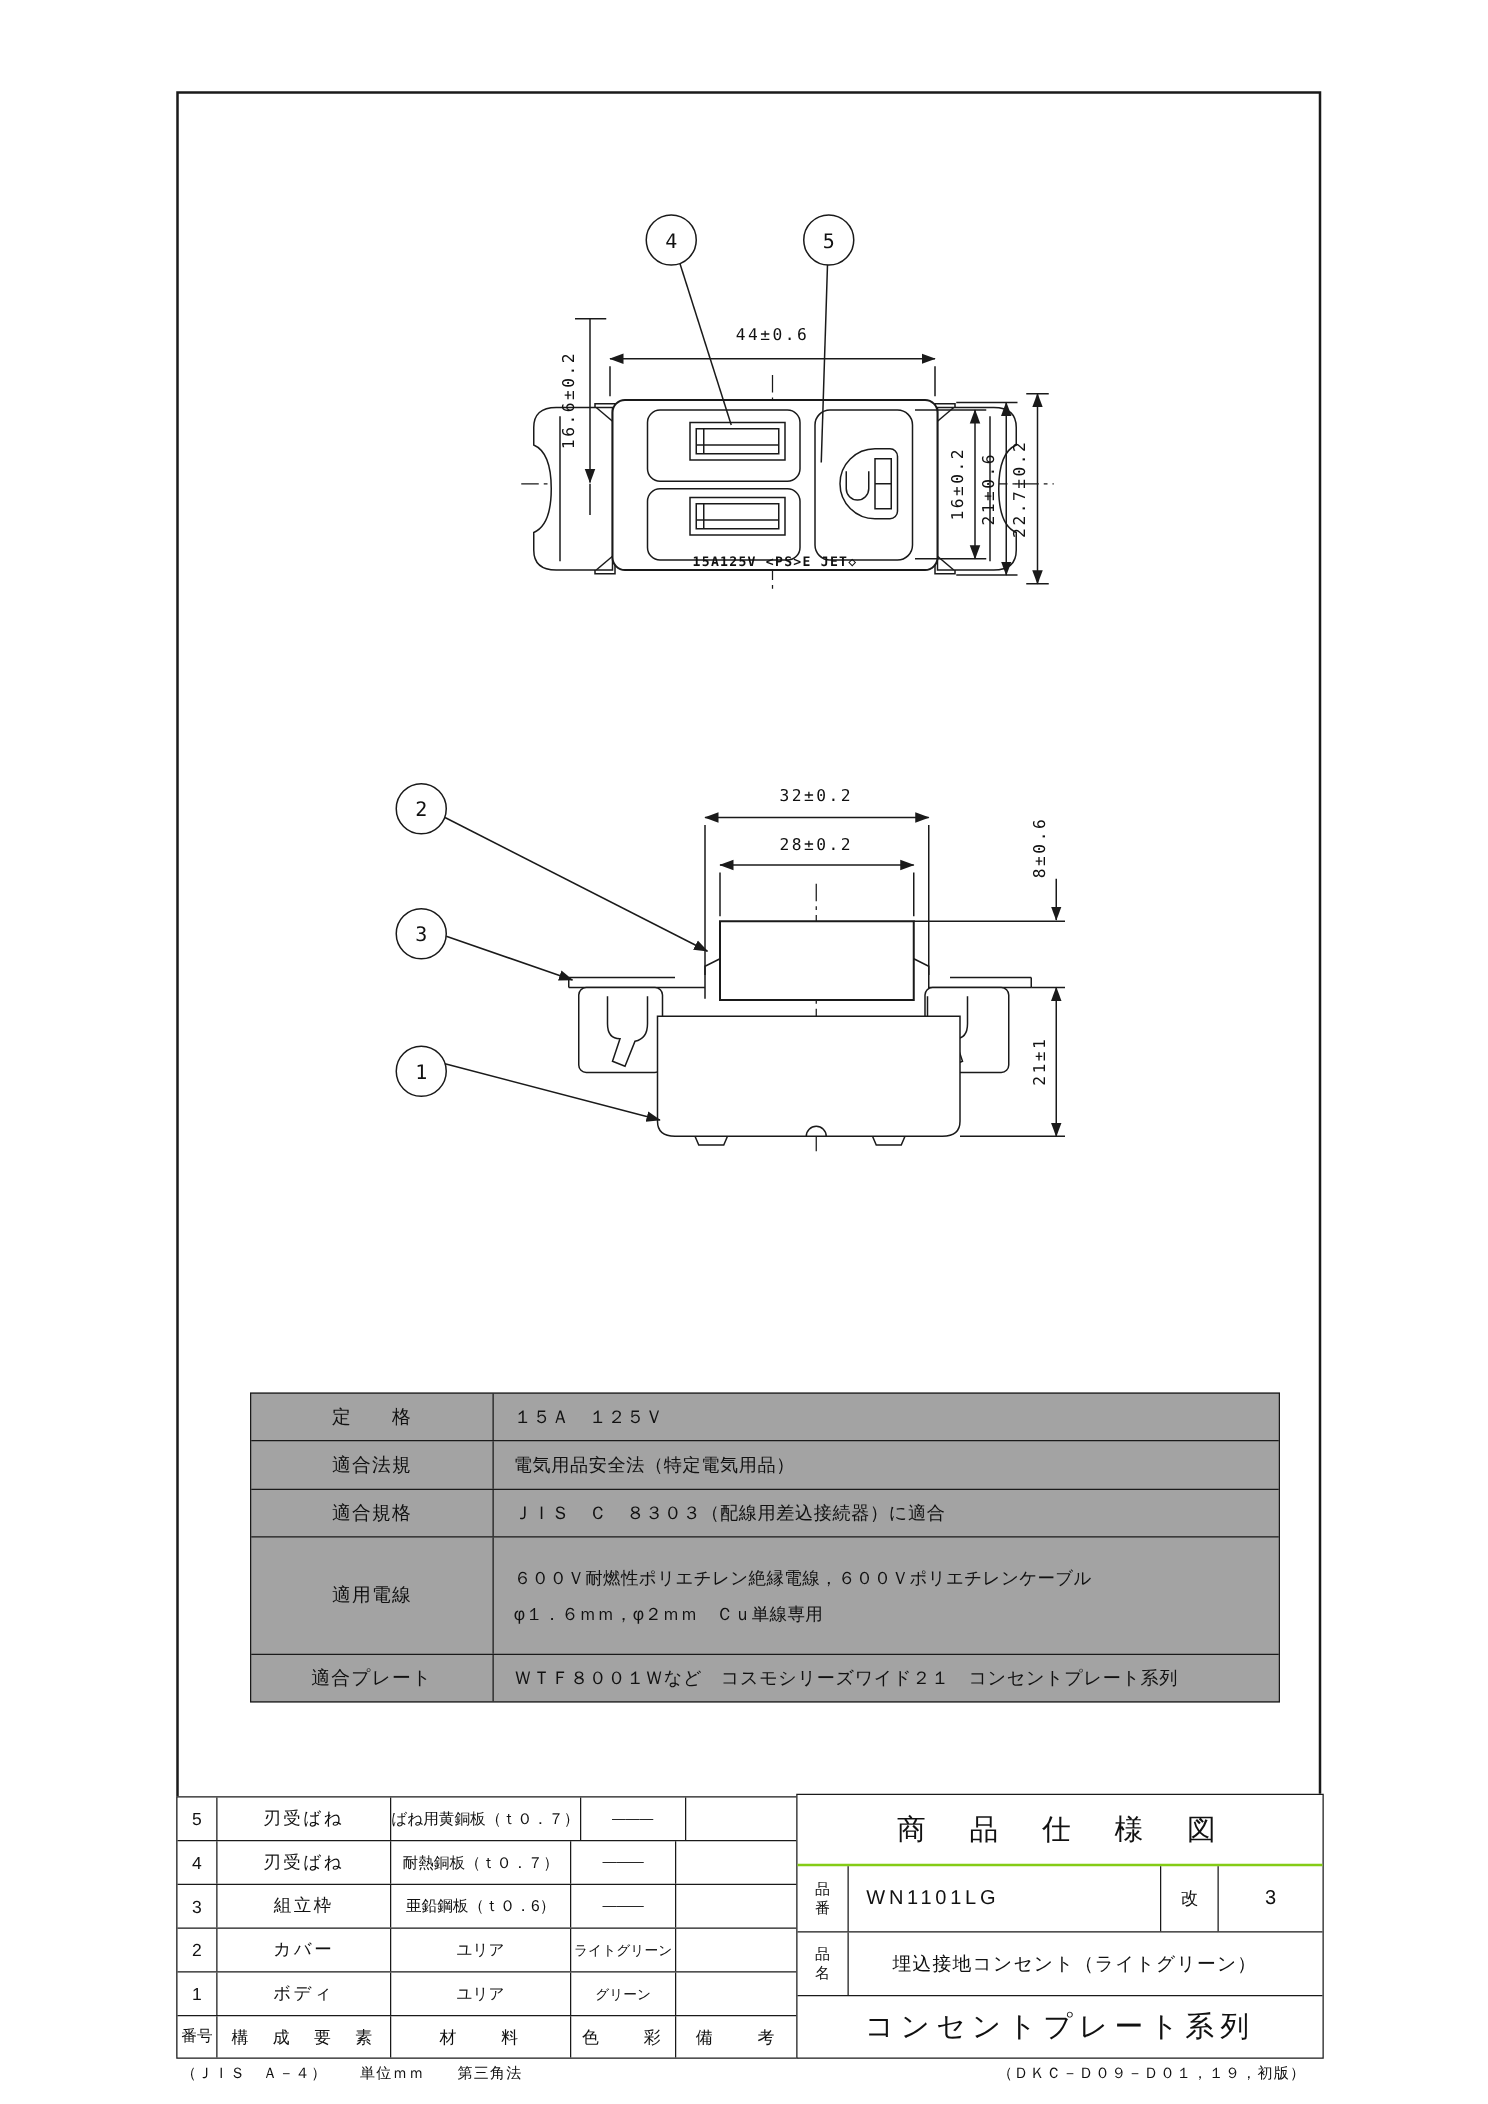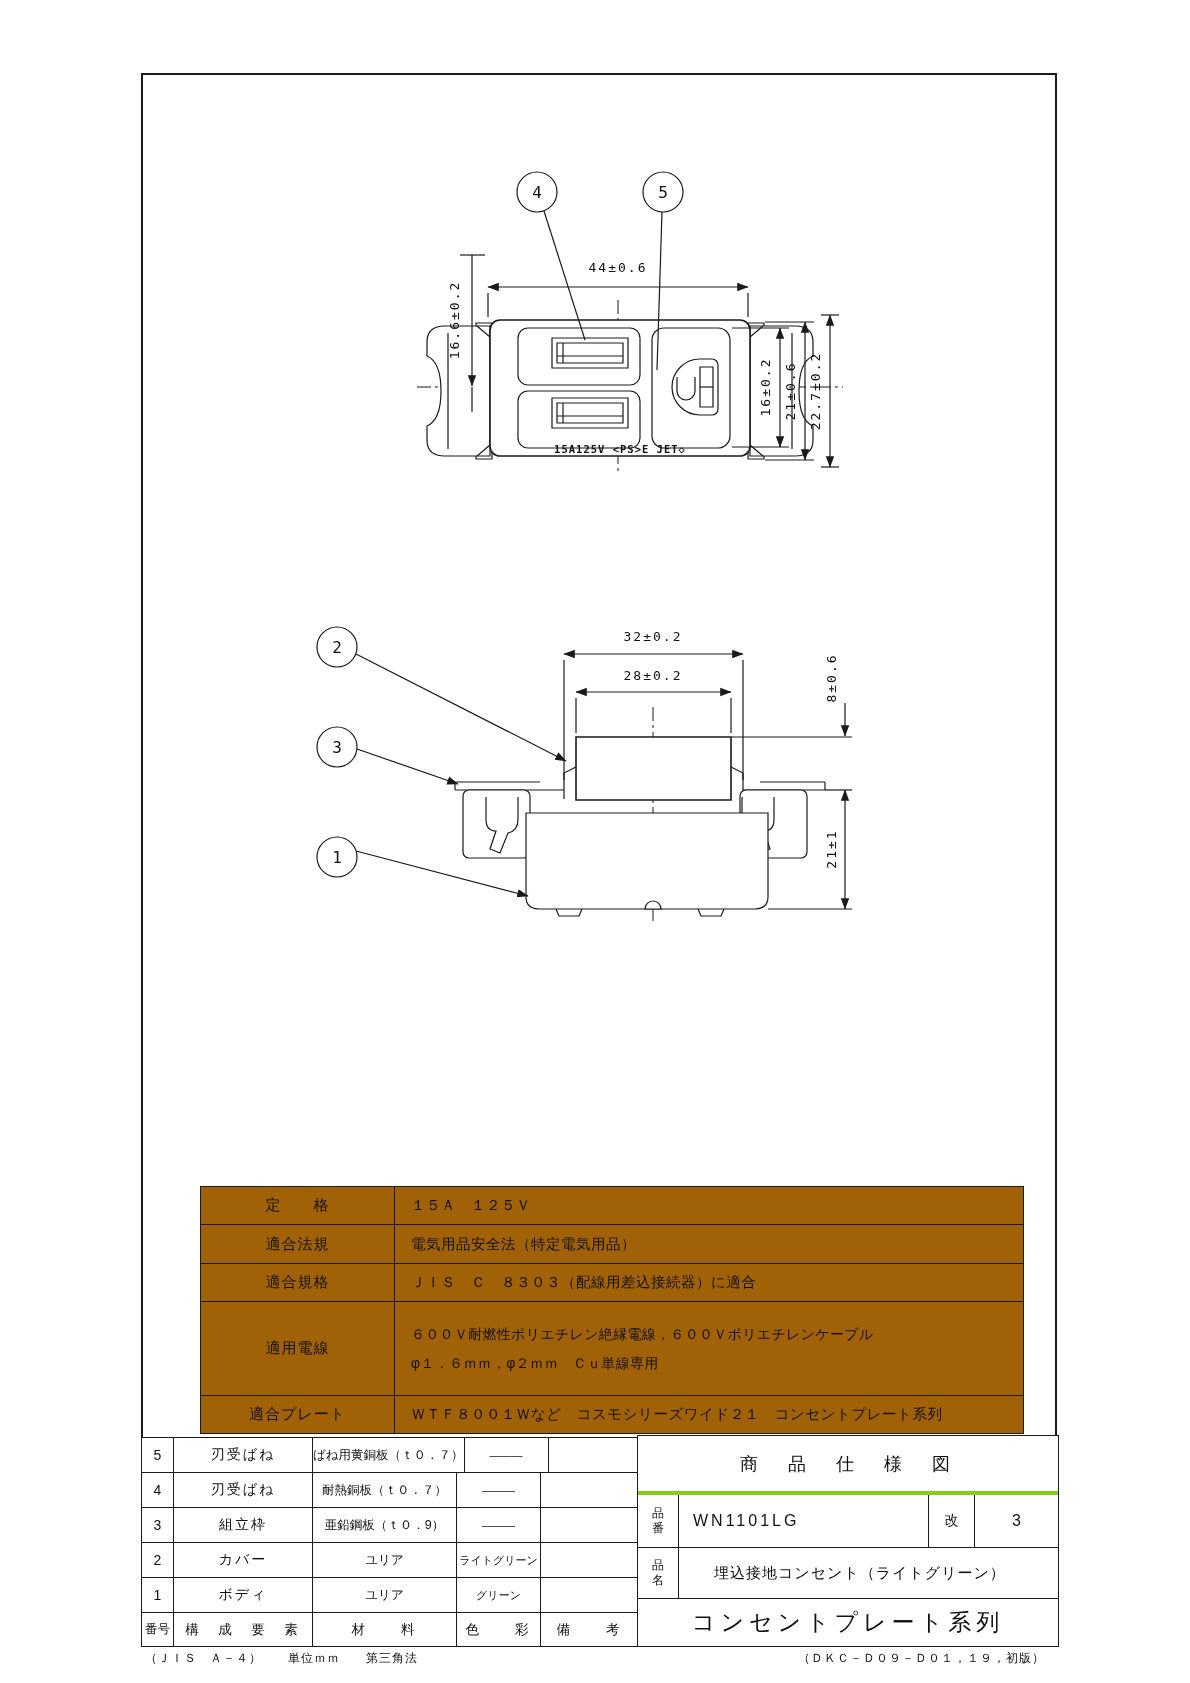--- a/index.html
+++ b/index.html
@@ -9,41 +9,41 @@
   svg{position:absolute;overflow:visible;}
   svg *{vector-effect:non-scaling-stroke;}
   .ln{stroke:#1a1a1a;stroke-width:1.2;fill:none;}
   .lnw{stroke:#1a1a1a;stroke-width:1.6;fill:#fff;}
   .lnw2{stroke:#1a1a1a;stroke-width:1.2;fill:#fff;}
   .cl{stroke:#1a1a1a;stroke-width:1;fill:none;stroke-dasharray:14 4 3 4;}
   .dimtxt{font-family:"DejaVu Sans Mono","Liberation Mono",monospace;font-size:13px;letter-spacing:2px;fill:#111;}
   .callout-txt{font-family:"DejaVu Sans Mono",monospace;font-size:16px;fill:#111;}
   .marktxt{font-family:"DejaVu Sans Mono",monospace;font-size:10.5px;font-weight:bold;letter-spacing:1px;fill:#111;}
   
-  .spec{position:absolute;left:200px;top:1186px;width:822px;border:1.5px solid #1a1a1a;background:#a16207;}
+  .spec{position:absolute;left:200px;top:1114px;width:822px;border:1.5px solid #1a1a1a;background:#a3a3a3;}
   .spec-row{display:flex;border-top:1px solid #1a1a1a;}
   .spec-row:first-child{border-top:none;}
   .spec-label{width:193px;flex:0 0 193px;border-right:1px solid #1a1a1a;display:flex;align-items:center;justify-content:center;font-size:15px;letter-spacing:1px;}
   .spec-value{flex:1;display:flex;align-items:center;padding-left:16px;font-size:14.5px;letter-spacing:0.5px;white-space:nowrap;}
   .spec-value-multi{flex:1;display:flex;flex-direction:column;justify-content:center;padding-left:16px;font-size:14px;letter-spacing:0.3px;white-space:nowrap;line-height:29px;}
   
   .parts{position:absolute;left:141px;top:1437px;width:496px;height:208px;border:1.5px solid #1a1a1a;background:#fff;display:flex;flex-direction:column;}
   .p-row{display:flex;flex:0 0 34px;border-bottom:1px solid #1a1a1a;}
   .p-row.hdr{flex:1;border-bottom:none;}
   .p-cell{display:flex;align-items:center;justify-content:center;border-right:1px solid #1a1a1a;font-size:14px;white-space:nowrap;overflow:visible;}
   .c-no{flex:0 0 31px;}
   .c-comp{flex:0 0 138px;letter-spacing:2px;}
   .c-mat{flex:0 0 143px;font-size:12.5px;}
   .c-col{flex:0 0 83px;font-size:11px;}
   .c-rem{flex:1;border-right:none;}
   .hdr .p-cell{font-size:13.5px;letter-spacing:3px;}
   .hdr .c-no{font-size:12.5px;letter-spacing:0;}
   
   .tblock{position:absolute;left:637px;top:1435px;width:420px;height:210px;border:1.5px solid #1a1a1a;background:#fff;display:flex;flex-direction:column;}
-  .tb-title{flex:0 0 55px;display:flex;align-items:center;justify-content:center;font-size:18px;letter-spacing:6px;border-bottom:4px solid #84cc16;}
+  .tb-title{flex:0 0 55px;display:flex;align-items:center;justify-content:center;font-size:23px;letter-spacing:6px;border-bottom:2px solid #84cc16;}
   .tb-row{display:flex;border-bottom:1px solid #1a1a1a;}
   .tb-row-no{flex:0 0 52px;}
   .tb-row-name{flex:0 0 50px;gap:21px;}
   .tb-lab{flex:0 0 40px;border-right:1px solid #1a1a1a;display:flex;align-items:center;justify-content:center;font-size:12px;}
   .tb-lab span{display:block;width:14px;word-break:break-all;line-height:15px;text-align:center;}
   .tb-val{flex:1;display:flex;align-items:center;padding-left:14px;font-size:16px;letter-spacing:3px;}
   .tb-rev-lab{flex:0 0 45px;border-left:1px solid #1a1a1a;border-right:1px solid #1a1a1a;display:flex;align-items:center;justify-content:center;font-size:14px;}
   .tb-rev{flex:0 0 83px;display:flex;align-items:center;justify-content:center;font-size:16px;}
   .tb-name-val{flex:1;display:flex;align-items:center;padding-left:14px;font-size:15px;letter-spacing:1px;}
   .tb-company{flex:1;display:flex;align-items:center;justify-content:center;font-size:23px;letter-spacing:5px;}
@@ -271,21 +271,21 @@
     <div class="p-row">
       <div class="p-cell c-no">4</div>
       <div class="p-cell c-comp">刃受ばね</div>
       <div class="p-cell c-mat">耐熱銅板（ｔ０．７）</div>
       <div class="p-cell c-col">———</div>
       <div class="p-cell c-rem"></div>
     </div>
     <div class="p-row">
       <div class="p-cell c-no">3</div>
       <div class="p-cell c-comp">組立枠</div>
-      <div class="p-cell c-mat">亜鉛鋼板（ｔ０．9）</div>
+      <div class="p-cell c-mat">亜鉛鋼板（ｔ０．6）</div>
       <div class="p-cell c-col">———</div>
       <div class="p-cell c-rem"></div>
     </div>
     <div class="p-row">
       <div class="p-cell c-no">2</div>
       <div class="p-cell c-comp">カバー</div>
       <div class="p-cell c-mat">ユリア</div>
       <div class="p-cell c-col">ライトグリーン</div>
       <div class="p-cell c-rem"></div>
     </div>

